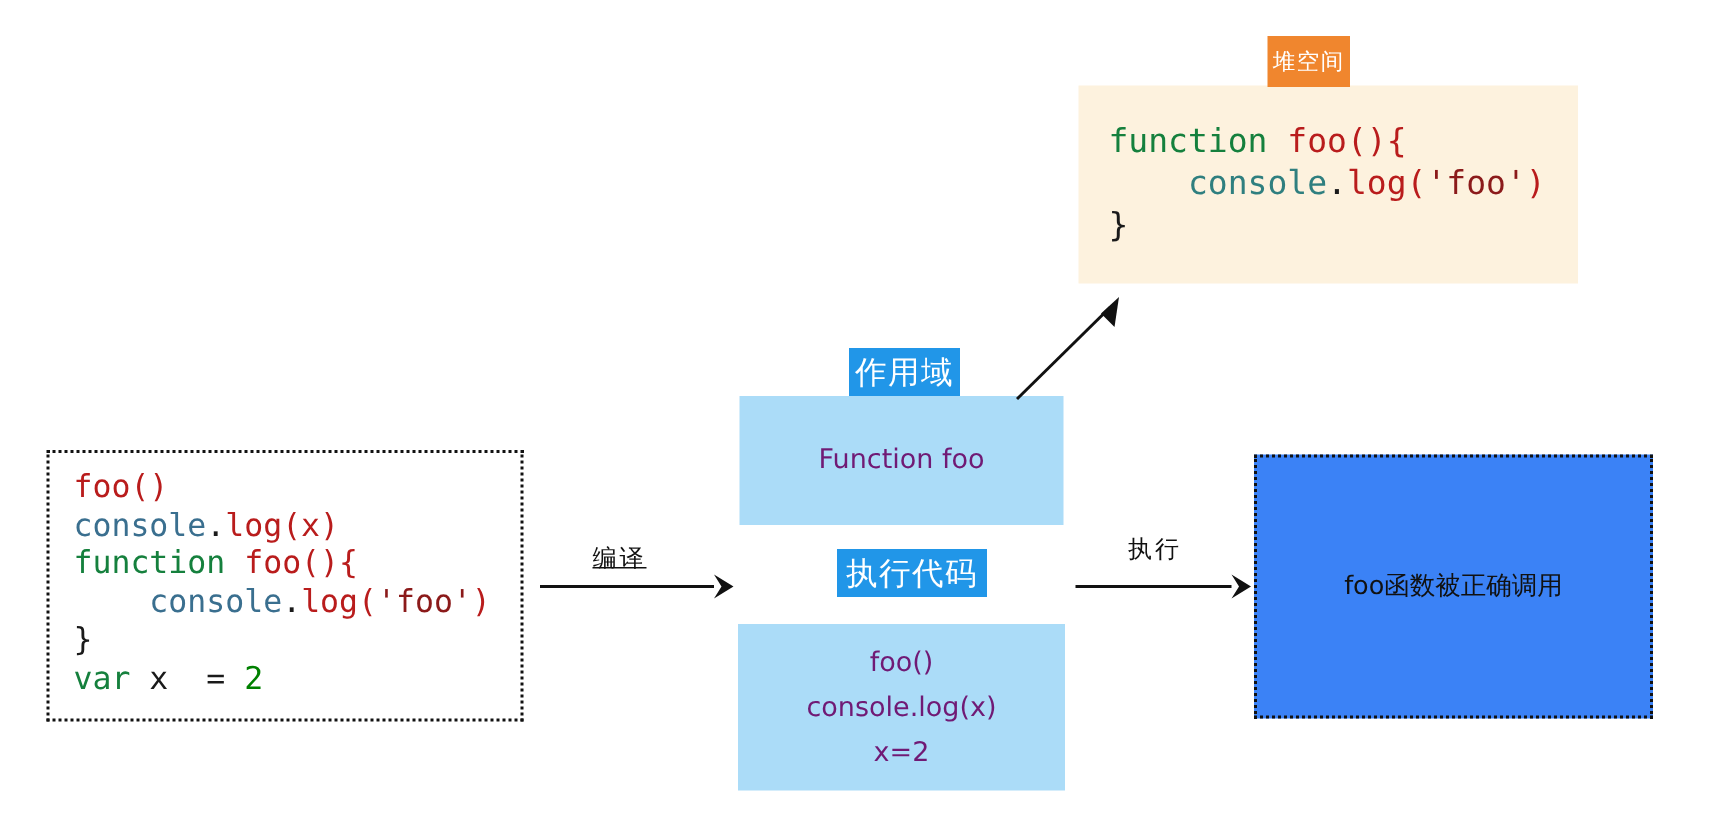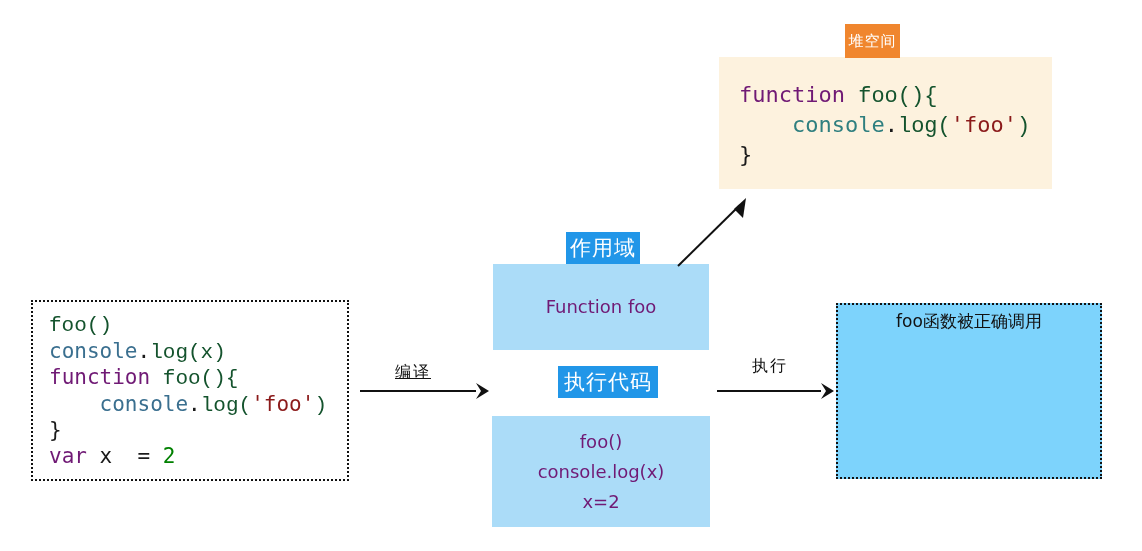--- a/index.html
+++ b/index.html
@@ -37,22 +37,22 @@
     left: 16px;
     top: 10px;
     font-family: "DejaVu Sans Mono", monospace;
     font-size: 21px;
     line-height: 25.5px;
     white-space: pre;
     color: #1a1a1a;
   }
 
   
-  .kw   { color: #701a75; }
-  .fn   { color: #14532d; font-family: Liberation Mono, monospace; }
+  .kw   { color: #15803d; }
+  .fn   { color: #b91c1c; }
   .obj  { color: #3a6f8f; }
   .objt { color: #2f7f7f; }
   .str  { color: #8b1a1a; }
   .num  { color: #008000; }
   .plain{ color: #1a1a1a; }
 
   
   #heap-space-box {
     position: absolute;
     left: 719px;
@@ -148,25 +148,25 @@
 
   
   #result-box {
     position: absolute;
     left: 836px;
     top: 303px;
     width: 266px;
     height: 176px;
     border: 2px dotted #111111;
     box-sizing: border-box;
-    background: #7dd3fc;
+    background: #3b82f6;
     display: flex;
     flex-direction: column;
     align-items: center;
-    justify-content: flex-start;
+    justify-content: center;
   }
   #result-box .rline {
     font-family: "DejaVu Sans", sans-serif;
     font-size: 17px;
     line-height: 33px;
     color: #111111;
     white-space: nowrap;
   }
 
   

